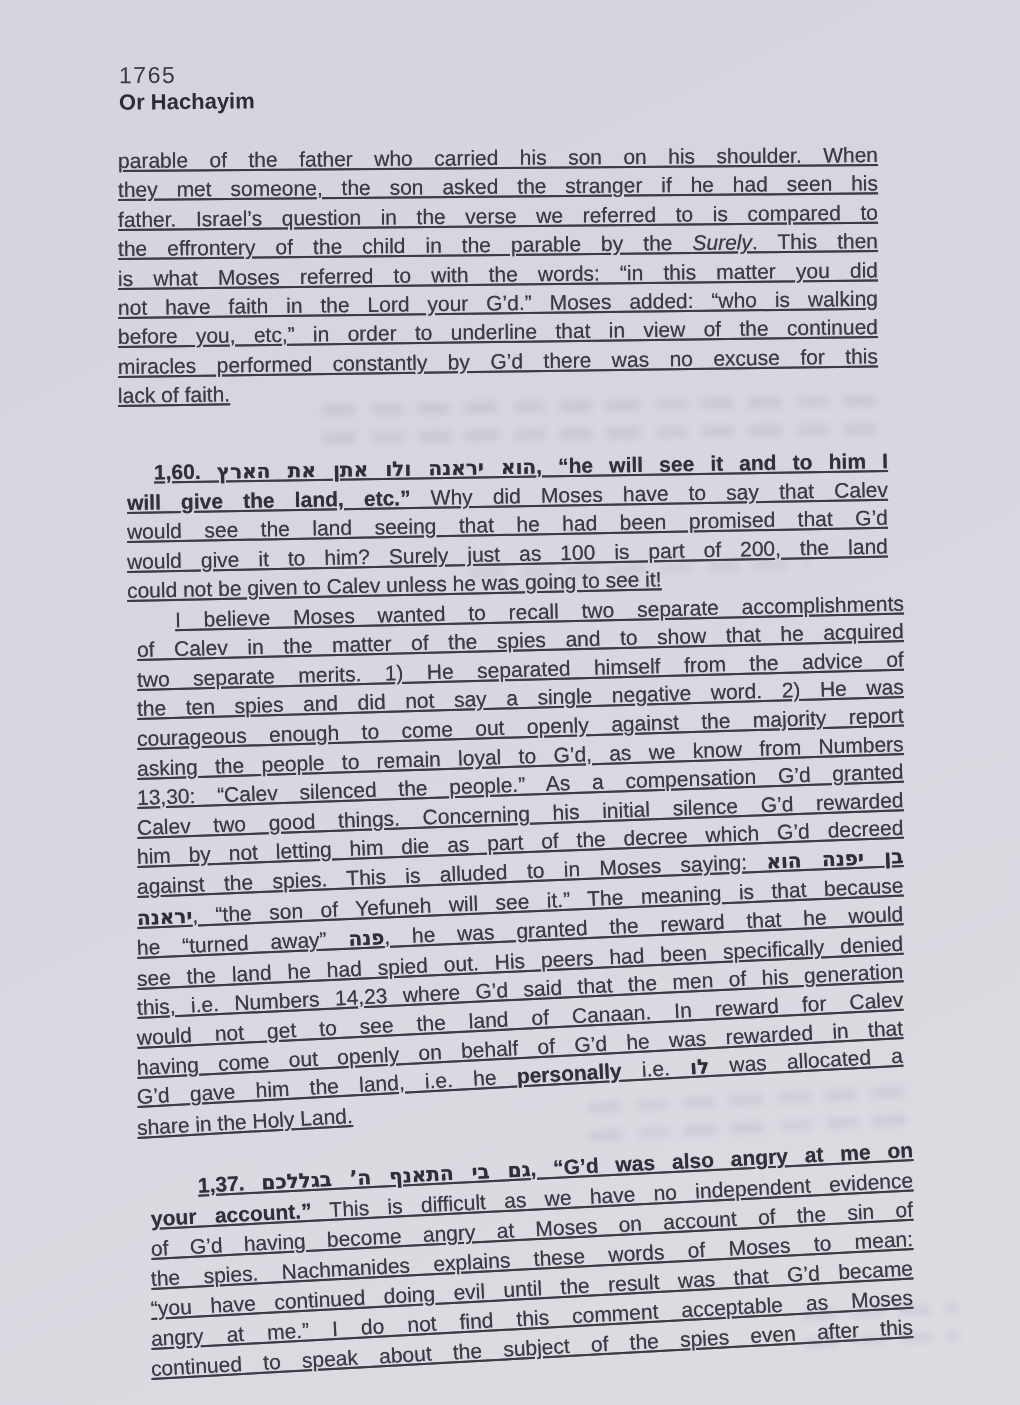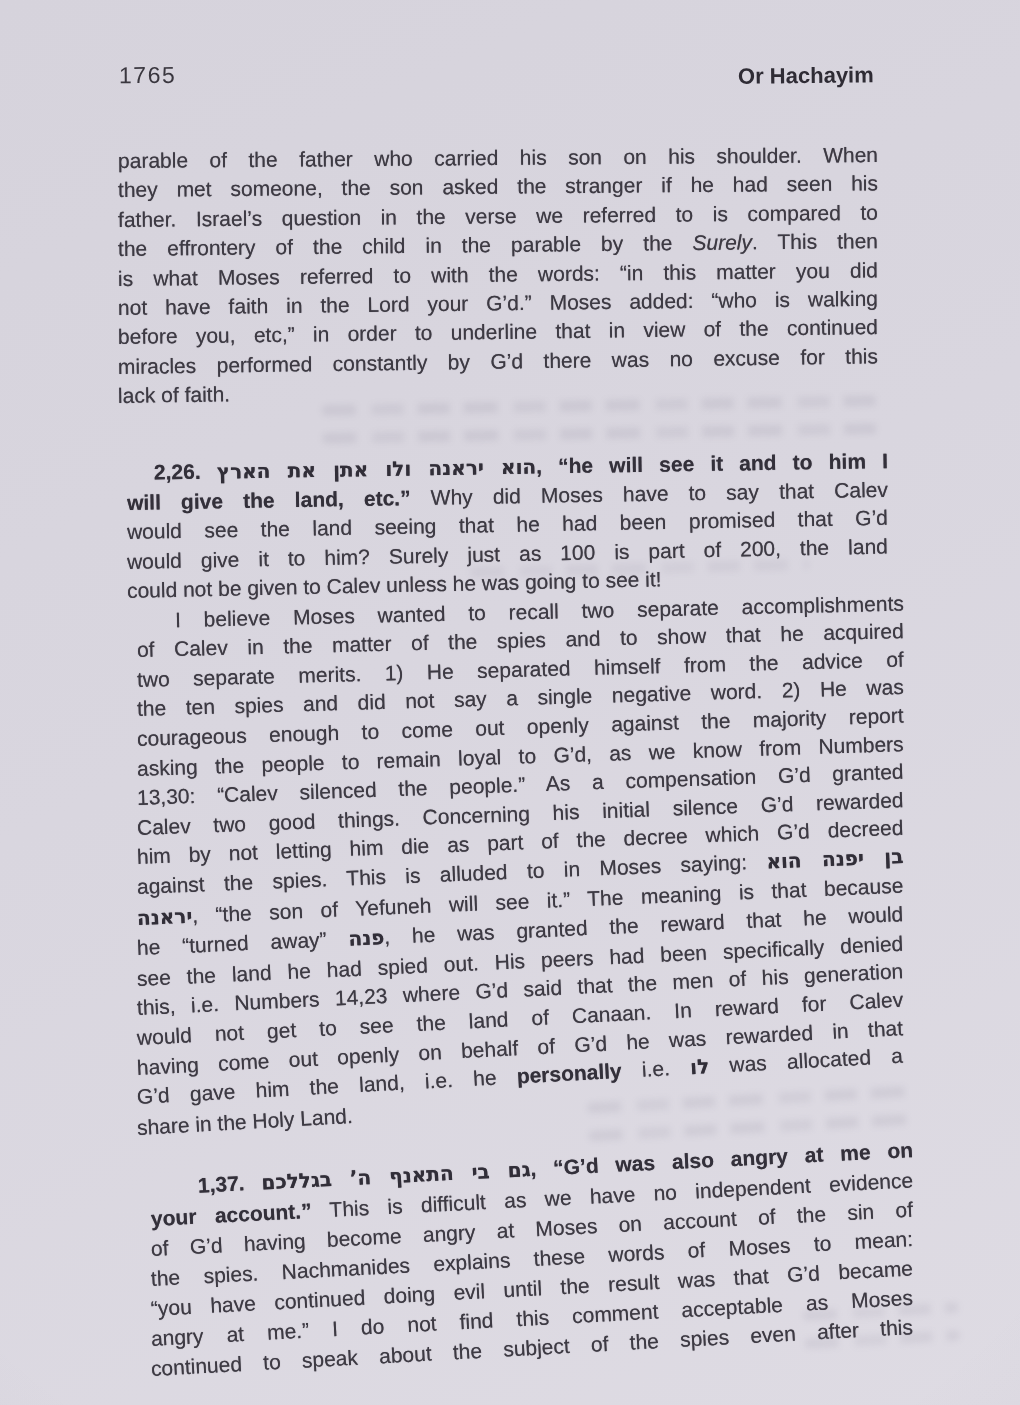--- a/index.html
+++ b/index.html
@@ -9,26 +9,26 @@
     background:linear-gradient(155deg,#d6d3dc 0%,#d9d6df 45%,#dedbe3 100%);
     font-family:"Liberation Sans",sans-serif;
     color:#3d3a43;
   }
   .vignette{
     position:absolute;inset:0;pointer-events:none;
     background:radial-gradient(130% 112% at 48% 42%, rgba(0,0,0,0) 60%, rgba(80,75,95,0.10) 100%);
   }
   .pagehead{
     position:absolute;left:119px;right:146px;top:62px;
-    display:flex;justify-content:space-between;align-items:baseline;
+    display:flex;justify-content:space-between;align-items:baseline;flex-direction:column;
   }
   .pagenum{font-size:23px;letter-spacing:1.5px;color:#3a373f;transform:rotate(-0.4deg);}
   .runhead{font-size:22px;font-weight:700;color:#2f2c35;transform:rotate(-0.6deg);}
   main{position:absolute;top:146px;left:0;right:0;}
-  .para{font-size:21px;line-height:29.4px;}
+  .para{font-size:21px;line-height:29.4px;text-decoration:underline;}
   .para .line{
     text-align:justify;text-align-last:justify;
     transform-origin:0 50%;
     text-shadow:0 0 0.7px rgba(58,54,64,0.75);
     white-space:normal;
   }
   .para .line.end{text-align-last:left;}
   .p1{margin:0 142px 47px 118px;}
   .p2{margin:0 132px 0 127px;}
   .p3{margin:0 116px 31px 137px;line-height:29.6px;}
@@ -72,21 +72,21 @@
       <div class="line" style="transform: rotate(-0.5deg);"><span>they met someone, the son asked the stranger if he had seen his</span></div>
       <div class="line" style="transform: rotate(-0.55deg);"><span>father. Israel’s question in the verse we referred to is compared to</span></div>
       <div class="line" style="transform: rotate(-0.6deg);"><span>the effrontery of the child in the parable by the </span><span class="i">Surely</span><span>. This then</span></div>
       <div class="line" style="transform: rotate(-0.65deg);"><span>is what Moses referred to with the words: “in this matter you did</span></div>
       <div class="line" style="transform: rotate(-0.7deg);"><span>not have faith in the Lord your G’d.” Moses added: “who is walking</span></div>
       <div class="line" style="transform: rotate(-0.75deg);"><span>before you, etc,” in order to underline that in view of the continued</span></div>
       <div class="line" style="transform: rotate(-0.8deg);"><span>miracles performed constantly by G’d there was no excuse for this</span></div>
       <div class="line end" style="transform: rotate(-0.85deg);"><span>lack of faith.</span></div>
     </div>
     <div class="para p2">
-      <div class="line first" style="transform: rotate(-0.9deg);"><span class="b">2,26. </span><span class="h">הוא יראנה ולו אתן את הארץ</span><span class="b">, “he will see it and to him I</span></div>
+      <div class="line first" style="transform: rotate(-0.9deg);"><span class="b">1,60. </span><span class="h">הוא יראנה ולו אתן את הארץ</span><span class="b">, “he will see it and to him I</span></div>
       <div class="line" style="transform: rotate(-0.99deg);"><span class="b">will give the land, etc.”</span><span> Why did Moses have to say that Calev</span></div>
       <div class="line" style="transform: rotate(-1.07deg);"><span>would see the land seeing that he had been promised that G’d</span></div>
       <div class="line" style="transform: rotate(-1.16deg);"><span>would give it to him? Surely just as 100 is part of 200, the land</span></div>
       <div class="line end" style="transform: rotate(-1.25deg);"><span>could not be given to Calev unless he was going to see it!</span></div>
     </div>
     <div class="para p3">
       <div class="line first" style="transform: rotate(-1.3deg);"><span>I believe Moses wanted to recall two separate accomplishments</span></div>
       <div class="line" style="transform: rotate(-1.41deg);"><span>of Calev in the matter of the spies and to show that he acquired</span></div>
       <div class="line" style="transform: rotate(-1.52deg);"><span>two separate merits. 1) He separated himself from the advice of</span></div>
       <div class="line" style="transform: rotate(-1.64deg);"><span>the ten spies and did not say a single negative word. 2) He was</span></div>

